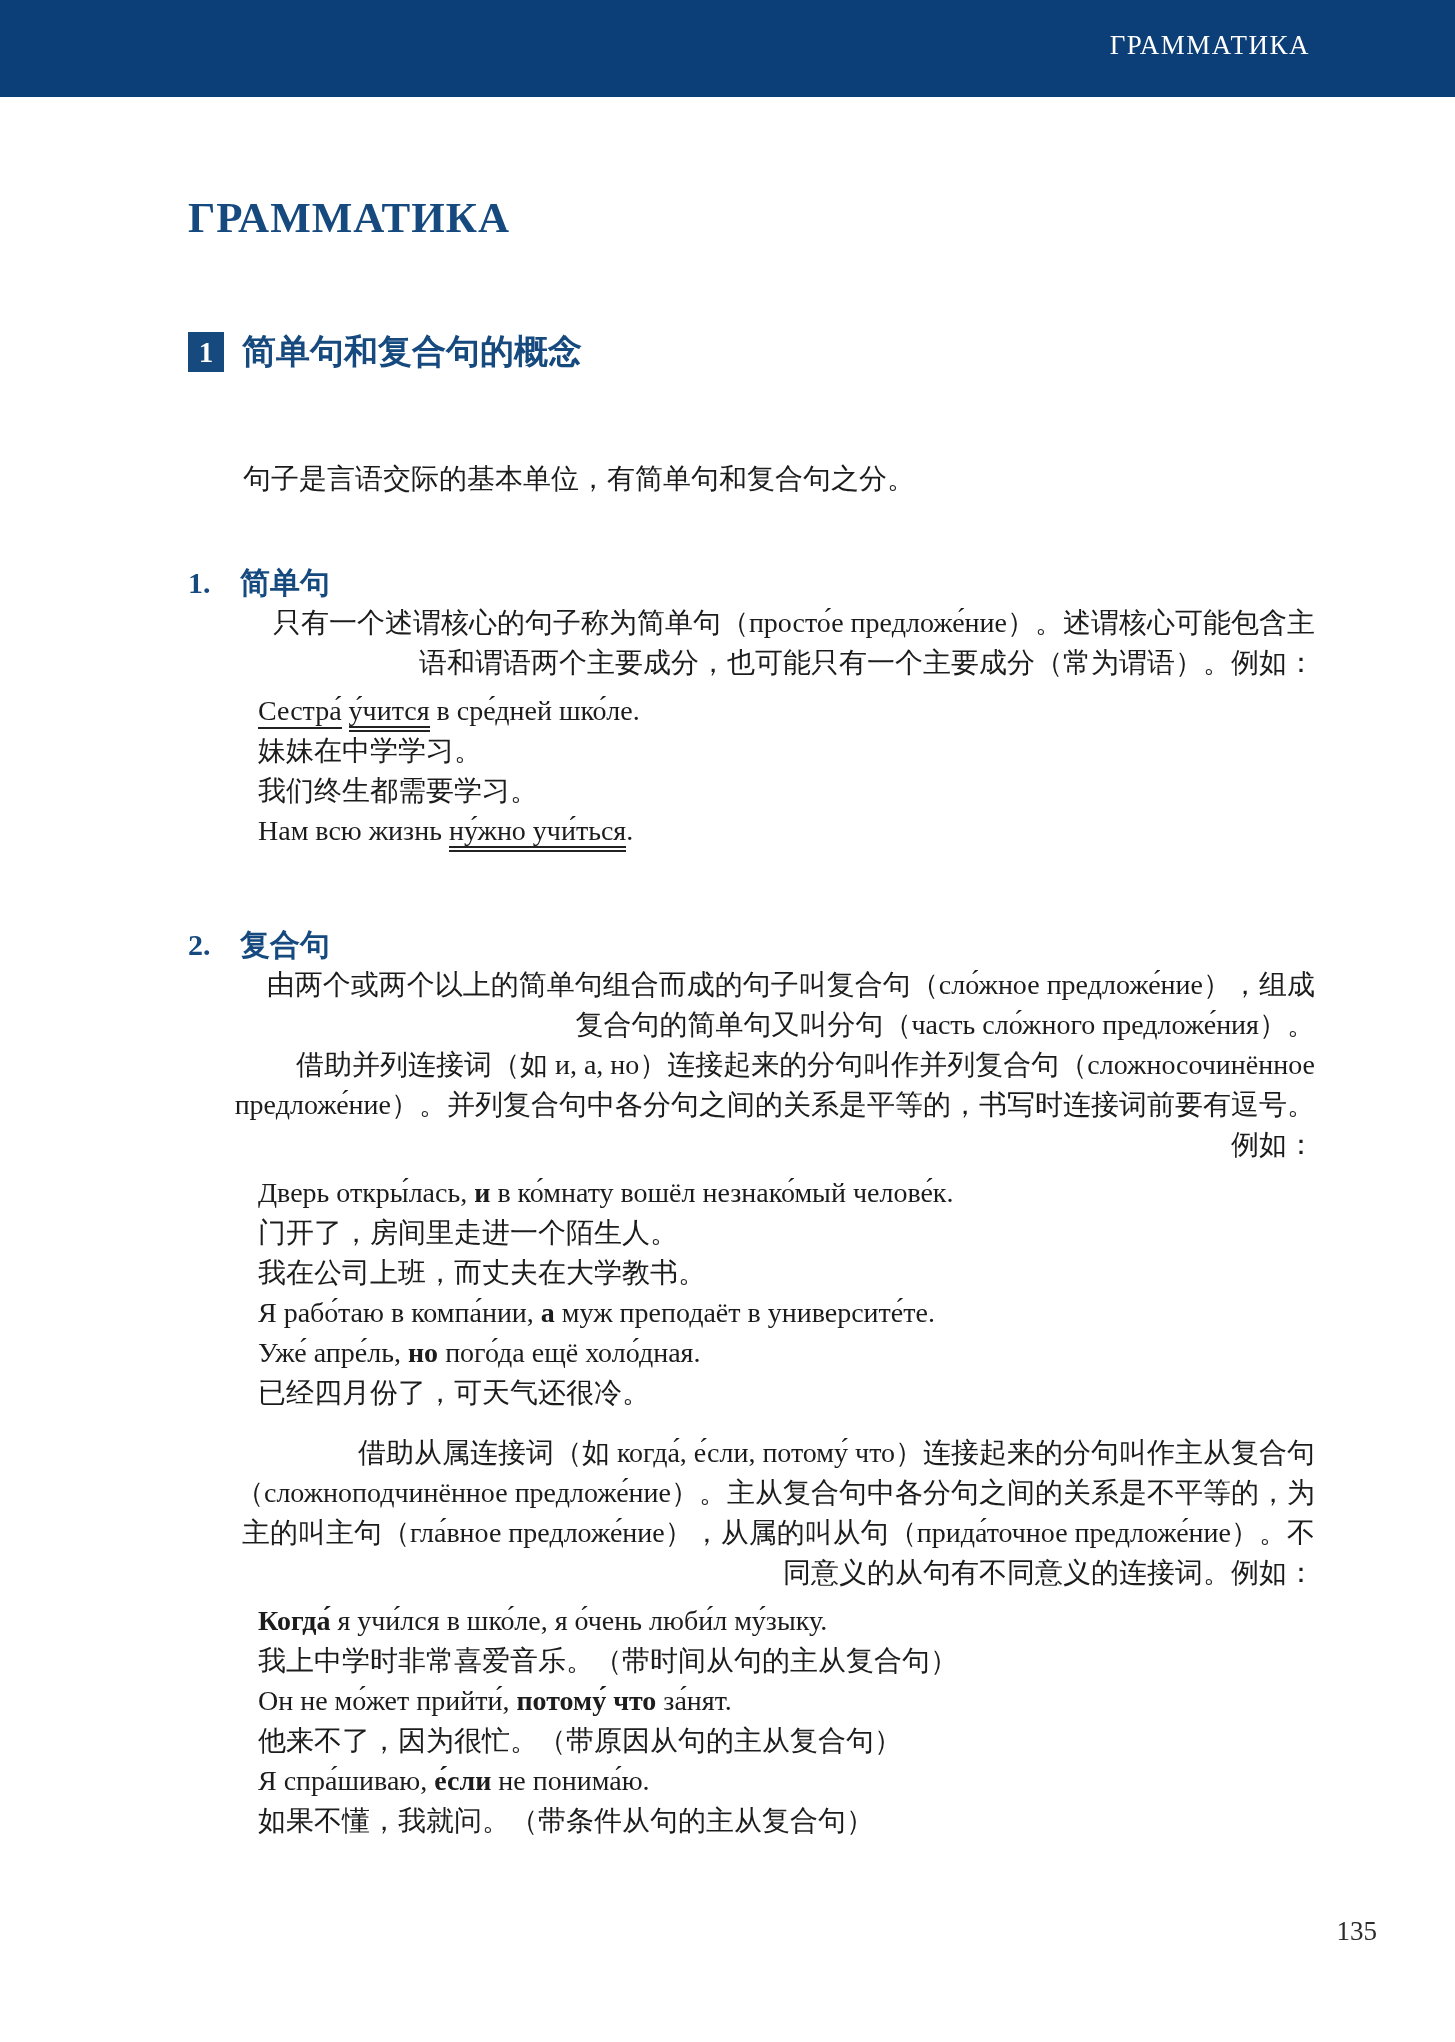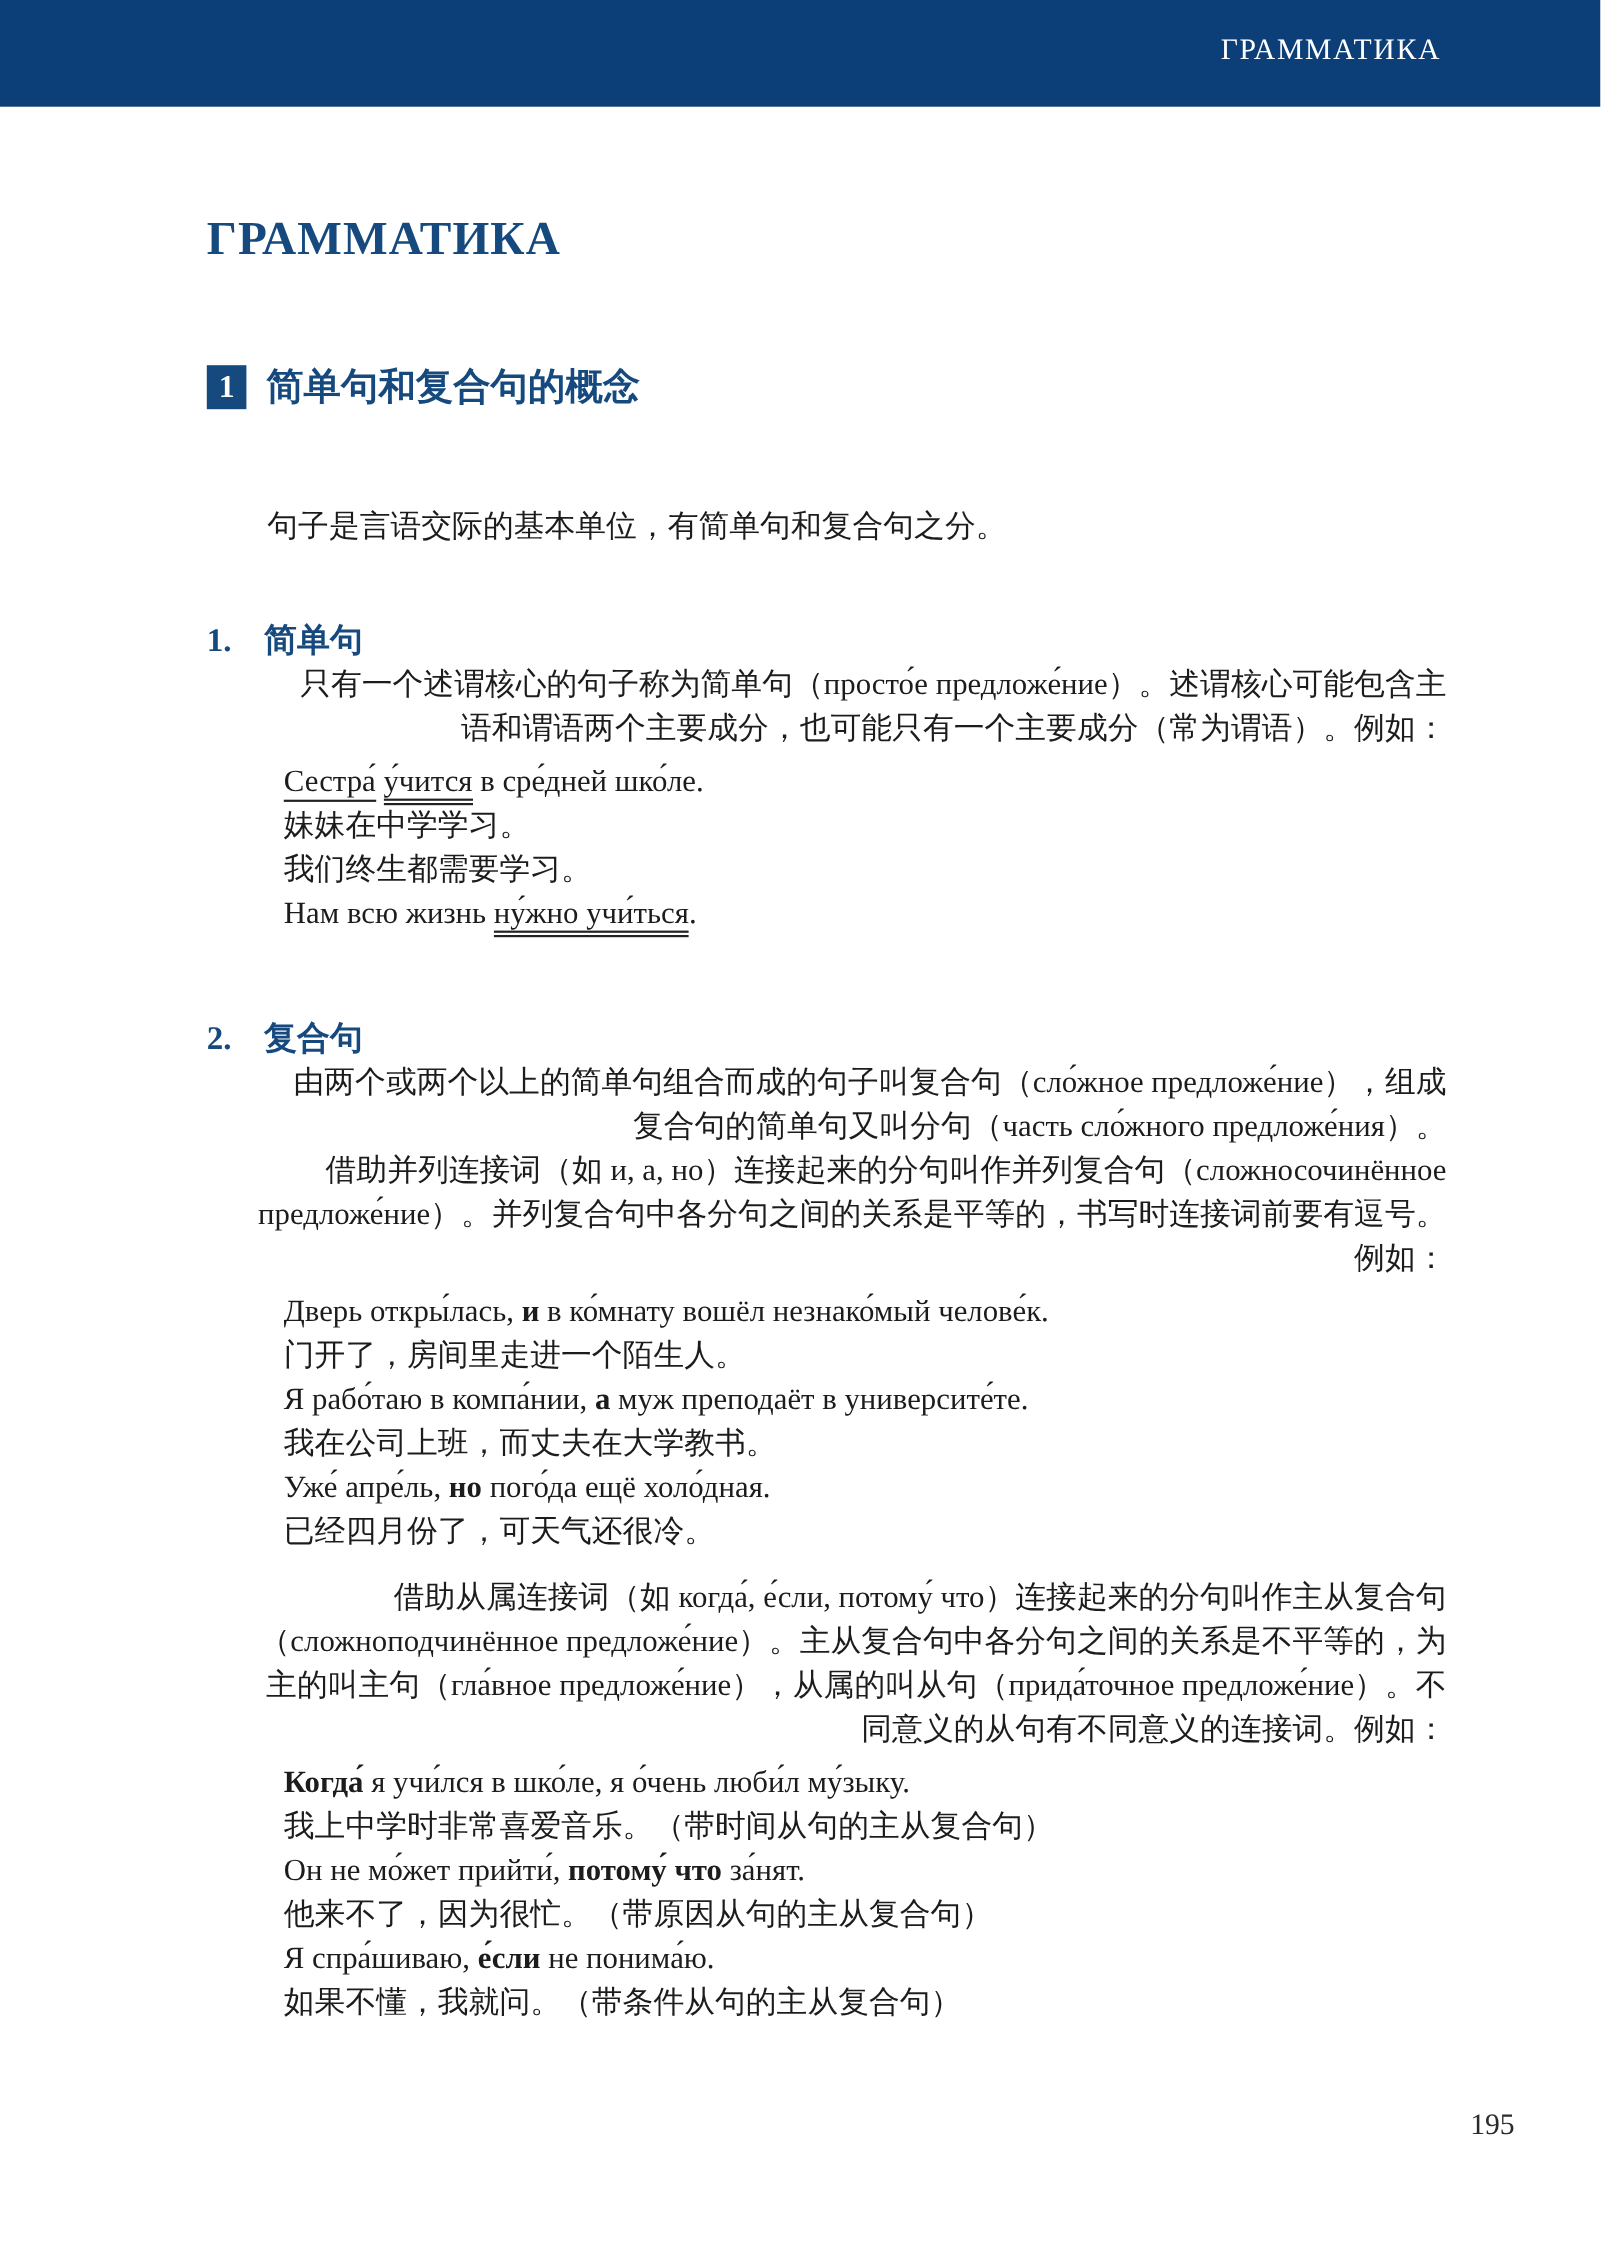--- a/index.html
+++ b/index.html
@@ -83,35 +83,35 @@
   <div class="para">
     <div class="line first">由两个或两个以上的简单句组合而成的句子叫复合句（сло́жное предложе́ние），组成</div>
     <div class="line">复合句的简单句又叫分句（часть сло́жного предложе́ния）。</div>
     <div class="line first">借助并列连接词（如 и, а, но）连接起来的分句叫作并列复合句（сложносочинённое</div>
     <div class="line">предложе́ние）。并列复合句中各分句之间的关系是平等的，书写时连接词前要有逗号。</div>
     <div class="line">例如：</div>
   </div>
   <div class="exgroup">
     <div class="line ex"><span>Дверь откры́лась, </span><span class="emph">и</span><span> в ко́мнату вошёл незнако́мый челове́к.</span></div>
     <div class="line ex">门开了，房间里走进一个陌生人。</div>
+    <div class="line ex">我在公司上班，而丈夫在大学教书。</div>
     <div class="line ex"><span>Я рабо́таю в компа́нии, </span><span class="emph">а</span><span> муж преподаёт в университе́те.</span></div>
-    <div class="line ex">我在公司上班，而丈夫在大学教书。</div>
     <div class="line ex"><span>Уже́ апре́ль, </span><span class="emph">но</span><span> пого́да ещё холо́дная.</span></div>
     <div class="line ex">已经四月份了，可天气还很冷。</div>
   </div>
   <div class="para gap">
     <div class="line first">借助从属连接词（如 когда́, е́сли, потому́ что）连接起来的分句叫作主从复合句</div>
     <div class="line">（сложноподчинённое предложе́ние）。主从复合句中各分句之间的关系是不平等的，为</div>
     <div class="line">主的叫主句（гла́вное предложе́ние），从属的叫从句（прида́точное предложе́ние）。不</div>
     <div class="line">同意义的从句有不同意义的连接词。例如：</div>
   </div>
   <div class="exgroup">
     <div class="line ex"><span class="emph">Когда́</span><span> я учи́лся в шко́ле, я о́чень люби́л му́зыку.</span></div>
     <div class="line ex">我上中学时非常喜爱音乐。（带时间从句的主从复合句）</div>
     <div class="line ex"><span>Он не мо́жет прийти́, </span><span class="emph">потому́ что</span><span> за́нят.</span></div>
     <div class="line ex">他来不了，因为很忙。（带原因从句的主从复合句）</div>
     <div class="line ex"><span>Я спра́шиваю, </span><span class="emph">е́сли</span><span> не понима́ю.</span></div>
     <div class="line ex">如果不懂，我就问。（带条件从句的主从复合句）</div>
   </div>
 
 </div>
 
-<div class="pagenum">195</div>
+<div class="pagenum">135</div>
 
 </body></html>

